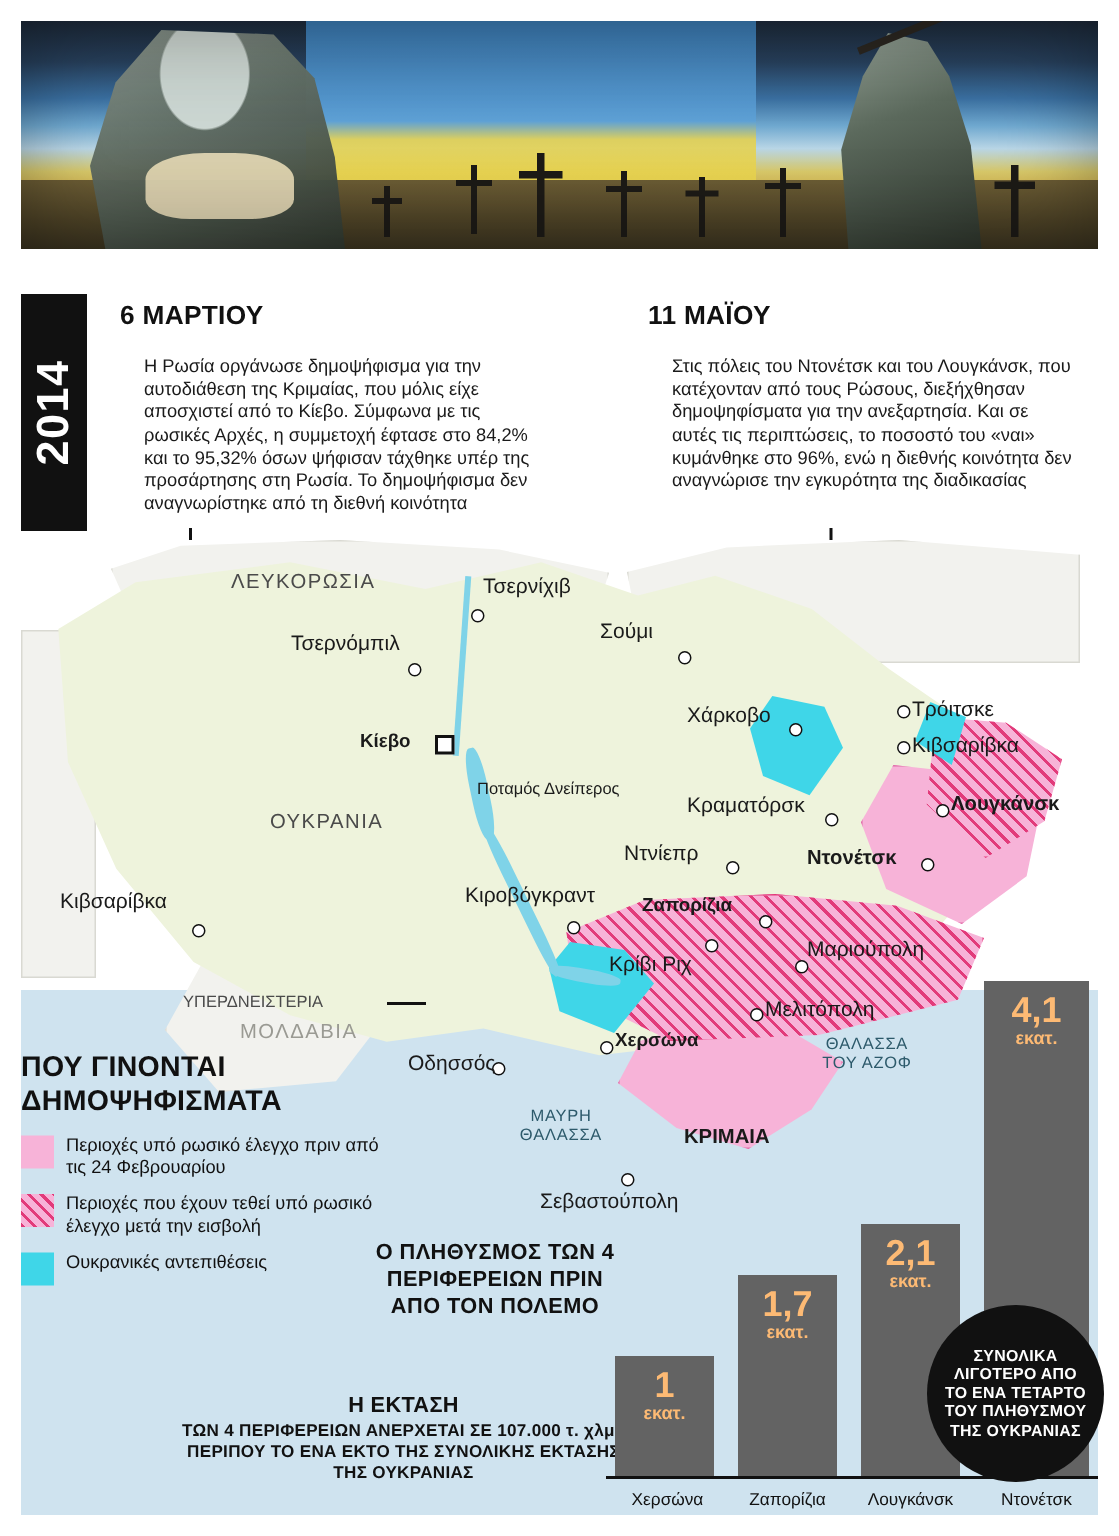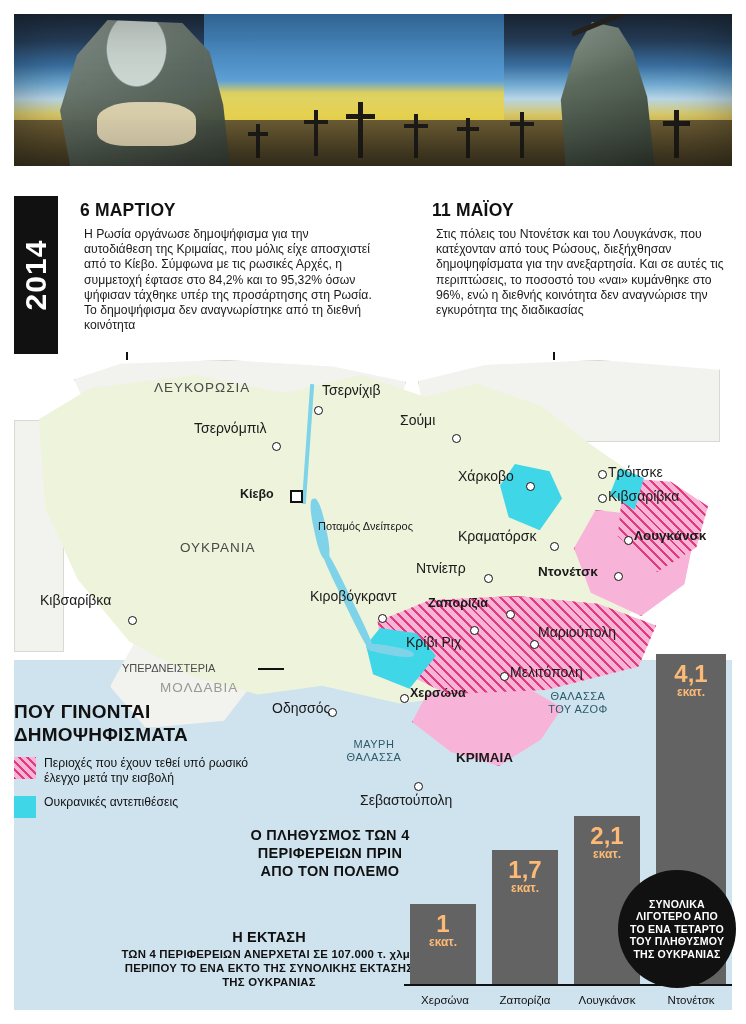--- a/index.html
+++ b/index.html
@@ -64,21 +64,21 @@
     transform:rotate(-90deg);
     transform-origin:center;
     position:absolute;left:-57px;top:57px;width:158px;height:44px;
     line-height:44px;text-align:center;
     font-weight:bold;font-size:30px;letter-spacing:1px;
   }
 
   
   .tb{position:absolute;}
   .tb h3{margin:0 0 6px 0;font-size:17.5px;font-weight:bold;letter-spacing:.2px;}
-  .tb p{margin:4px;font-size:12.2px;line-height:15.2px;color:#1a1a1a;}
+  .tb p{margin:16px;font-size:12.2px;line-height:15.2px;color:#1a1a1a;}
   .tb1{left:80px;top:200px;width:300px;}
   .tb2{left:432px;top:200px;width:300px;}
 
   .leader{position:absolute;background:#111;}
 
   
   .map{position:absolute;left:14px;top:360px;width:718px;height:650px;background:#ffffff;}
   .sea{
     position:absolute;left:0;top:0;width:718px;height:650px;
     background:#cfe3ef;
@@ -294,20 +294,24 @@
 
     <div class="city" style="left:400px;top:422px;"></div>
     <div class="clabel" style="left:346px;top:432px;">Σεβαστούπολη</div>
   </div>
 
   <div class="legend">
     <h4>ΠΟΥ ΓΙΝΟΝΤΑΙ</h4>
     <h4>ΔΗΜΟΨΗΦΙΣΜΑΤΑ</h4>
 
     <div class="lrow">
+      <div class="sw" style="background:#f7b3d8;"></div>
+      <div class="ltxt">Περιοχές υπό ρωσικό έλεγχο πριν από τις 24 Φεβρουαρίου</div>
+    </div>
+    <div class="lrow">
       <div class="sw" style="background:repeating-linear-gradient(45deg,#e23b7a 0 2px,rgba(0,0,0,0) 2px 6px),#f7b3d8;"></div>
       <div class="ltxt">Περιοχές που έχουν τεθεί υπό ρωσικό έλεγχο μετά την εισβολή</div>
     </div>
     <div class="lrow">
       <div class="sw" style="background:#3fd6e8;"></div>
       <div class="ltxt">Ουκρανικές αντεπιθέσεις</div>
     </div>
   </div>
 
   <div class="popnote">Ο ΠΛΗΘΥΣΜΟΣ ΤΩΝ 4 ΠΕΡΙΦΕΡΕΙΩΝ ΠΡΙΝ ΑΠΟ ΤΟΝ ΠΟΛΕΜΟ</div>

